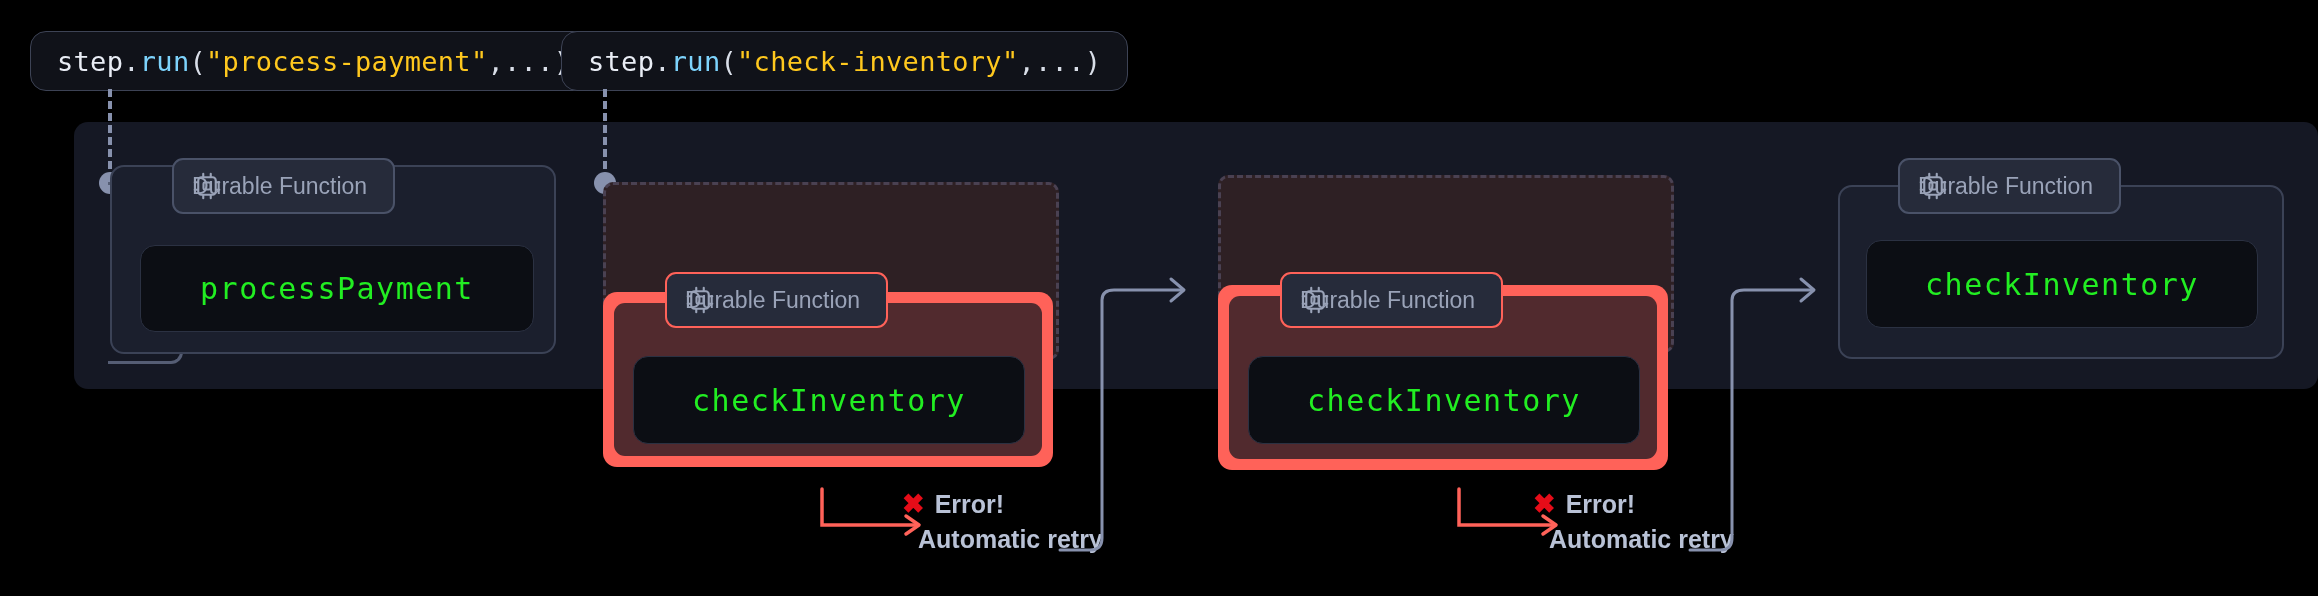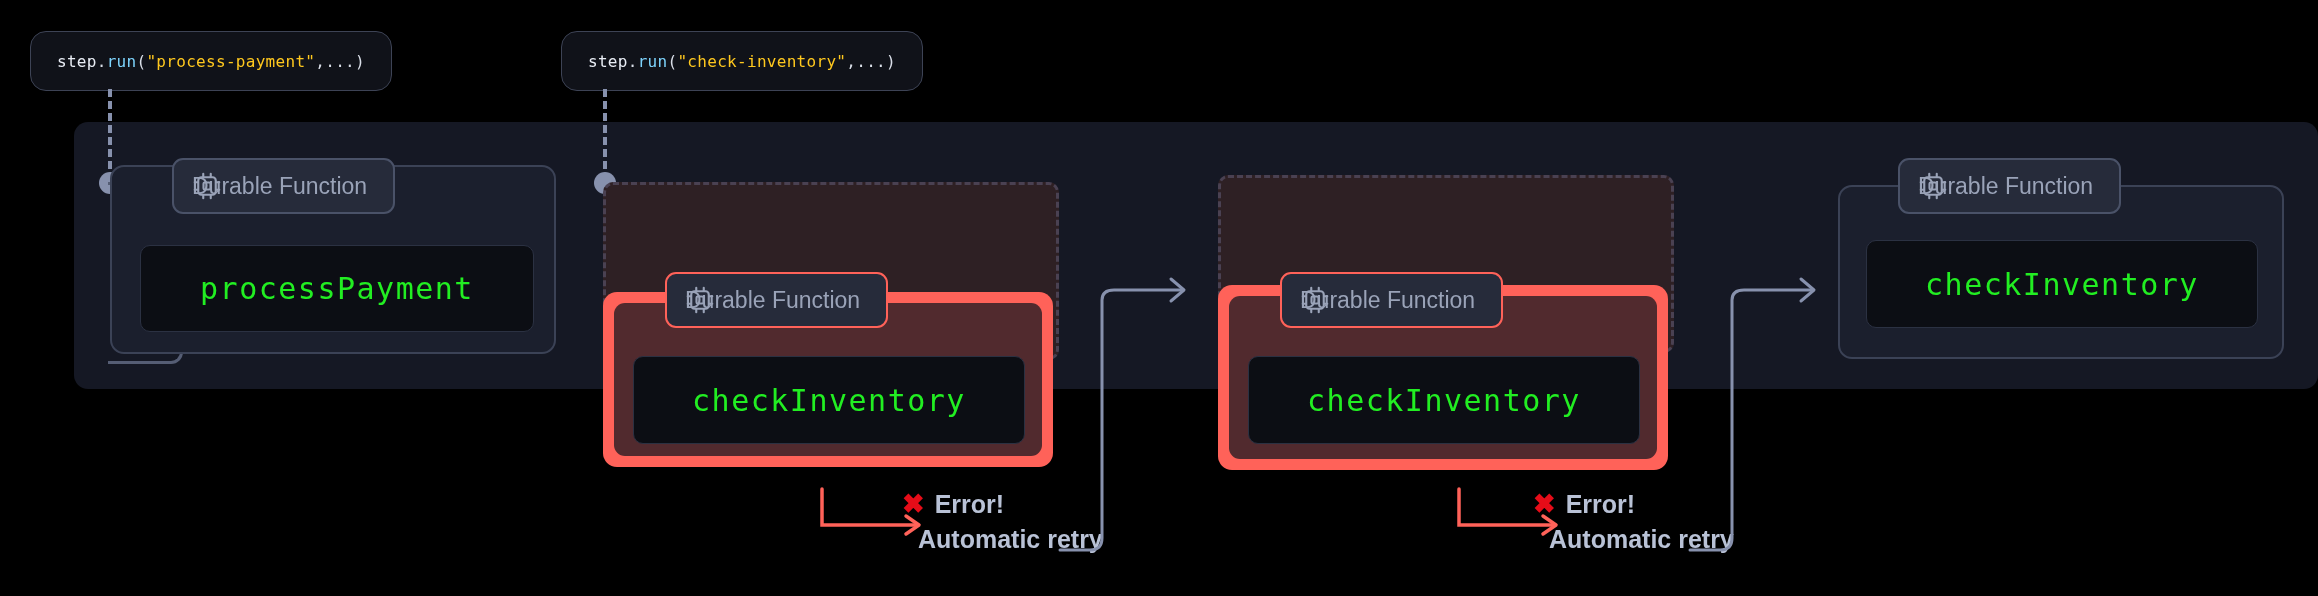--- a/index.html
+++ b/index.html
@@ -5,21 +5,21 @@
   html,body{margin:0;padding:0;background:#000;}
   body{width:2318px;height:596px;position:relative;overflow:hidden;
        font-family:"Liberation Sans",sans-serif;}
   .stage{position:absolute;inset:0;}
 
   
   .code-chip{position:absolute;background:#101219;border:1.5px solid #3d4355;
              border-radius:16px;padding:0 26px;height:58px;display:flex;
              align-items:center;justify-content:center;
              font-family:"DejaVu Sans Mono","Liberation Mono",monospace;
-             font-size:16px;letter-spacing:.3px;white-space:nowrap;}
+             font-size:27px;letter-spacing:.3px;white-space:nowrap;}
   .c-plain{color:#e9edf5;}
   .c-fn{color:#7dd3fc;text-align:center;}
   .c-punct{color:#d9dee8;}
   .c-str{color:#ffc81e;}
 
   
   .leader{position:absolute;width:0;border-left:4px dashed #8791ad;}
   .dot{position:absolute;width:22px;height:22px;border-radius:50%;
        background:#8791ad;}
 
@@ -28,21 +28,21 @@
 
   
   .bracket{position:absolute;border:3px solid #555d74;border-left:none;
            border-top-right-radius:12px;border-bottom-right-radius:12px;}
   .stub{position:absolute;height:3px;background:#555d74;}
 
   
   .card{position:absolute;border:2.5px solid #3b4256;border-radius:14px;
         background:#1b1f2d;}
   .card-body{position:absolute;background:#0c0e14;border:1.5px solid #2b3142;
-             border-radius:10px;display:flex;align-items:center;
+             border-radius:15px;display:flex;align-items:center;
              justify-content:center;color:#22ee22;
              font-family:"DejaVu Sans Mono","Liberation Mono",monospace;
              font-size:30px;letter-spacing:1.5px;}
 
   
   .pill{position:absolute;height:52px;display:flex;align-items:center;
         gap:14px;padding:0 26px 0 18px;border-radius:11px;
         background:#262b3a;border:2.5px solid #4a5268;z-index:5;}
   .pill.fail{border-color:#ff6259;background:#262b3a;}
   .pill-label{color:#9aa3b8;font-size:23px;white-space:nowrap;}

